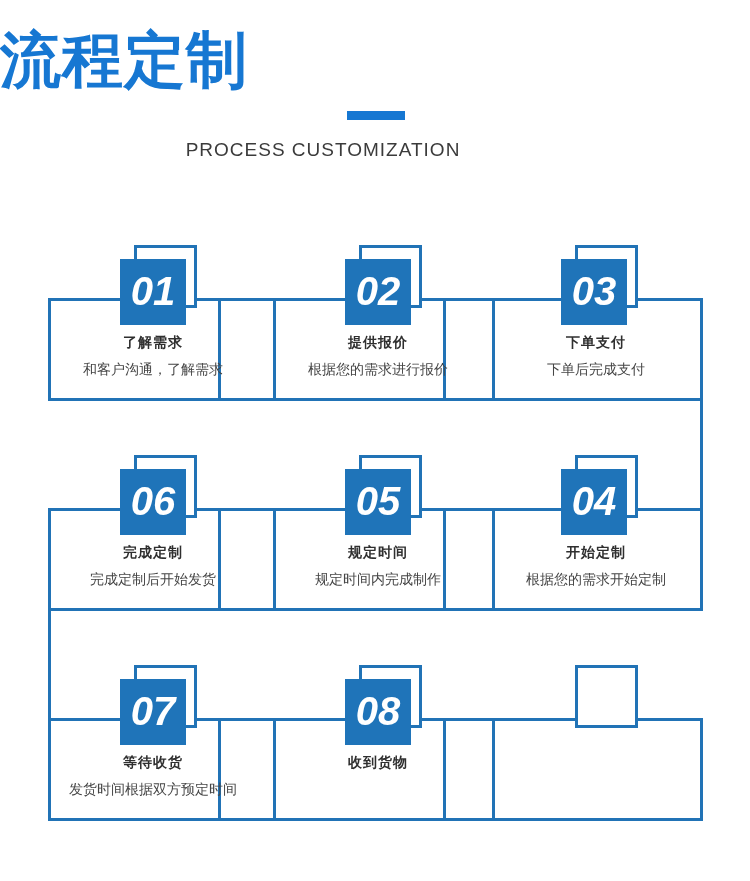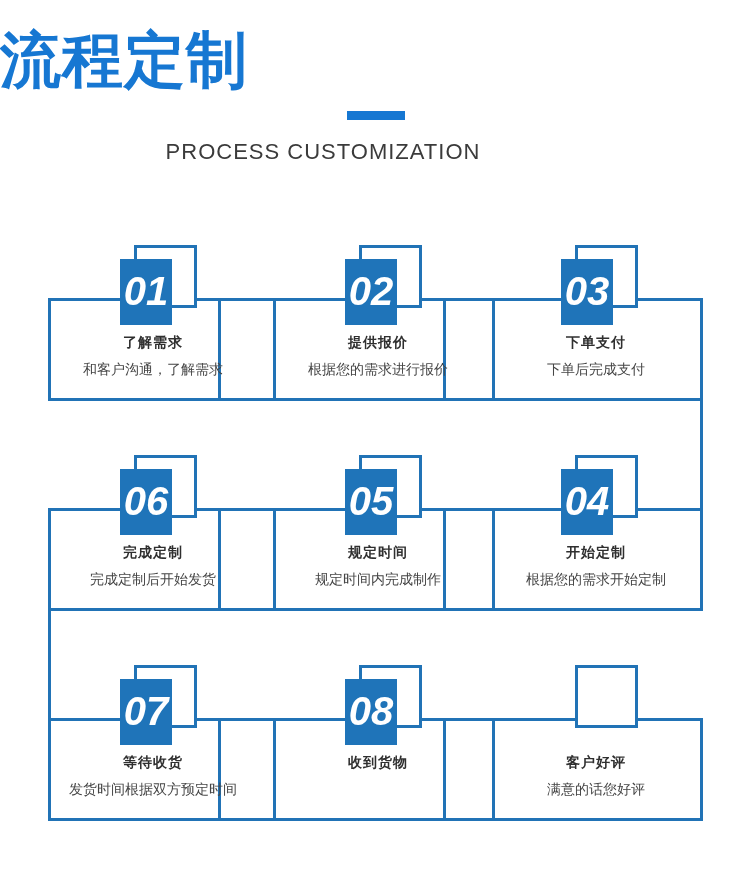--- a/index.html
+++ b/index.html
@@ -24,21 +24,21 @@
     font-size:61px;font-weight:bold;color:var(--accent);
     letter-spacing:1px;
   }
   .title-bar{
     position:absolute;top:111px;left:347px;
     width:58px;height:9px;background:var(--accent);
   }
   .page-subtitle{
     position:absolute;top:139px;left:0;width:646px;
     text-align:center;
-    font-size:22px;font-weight:400;color:#3b3b3b;
+    font-size:19px;font-weight:400;color:#3b3b3b;
     letter-spacing:1px;
   }
   
   .flow{position:absolute;top:0;left:0;width:750px;height:881px;}
   .prow{
     position:absolute;left:48px;width:655px;height:103px;
     border:3px solid var(--line);background:#ffffff;
   }
   .prow.r1{top:298px;}
   .prow.r2{top:508px;}
@@ -54,21 +54,21 @@
   .conn-left{left:48px;top:609px;}
   
   .badge{position:absolute;width:81px;height:81px;}
   .badge.c1{left:120px;} .badge.c2{left:345px;} .badge.c3{left:561px;}
   .badge.r1{top:245px;} .badge.r2{top:455px;} .badge.r3{top:665px;}
   .ghost{
     position:absolute;left:14px;top:0;width:63px;height:63px;
     background:#ffffff;border:3px solid var(--line);
   }
   .numsq{
-    position:absolute;left:0;top:14px;width:52px;height:66px;
+    position:absolute;left:0;top:14px;width:66px;height:66px;
     background:var(--square);
     color:#ffffff;font-size:40px;font-weight:bold;font-style:italic;
     text-align:center;line-height:64px;
   }
   
   .steptext{
     position:absolute;width:220px;text-align:center;
   }
   .steptext.c1{left:43px;} .steptext.c2{left:268px;} .steptext.c3{left:486px;}
   .steptext.r1{top:330px;} .steptext.r2{top:540px;} .steptext.r3{top:750px;}
@@ -175,18 +175,14 @@
     <div class="d">发货时间根据双方预定时间</div>
   </div>
 
   <div class="steptext r2 c3">
     <div class="t">开始定制</div>
     <div class="d">根据您的需求开始定制</div>
   </div>
   <div class="steptext r3 c2">
     <div class="t">收到货物</div>
   </div>
-  <div class="steptext r3 c3">
-    <div class="t">客户好评</div>
-    <div class="d">满意的话您好评</div>
-  </div>
 
 </div>
 
 </body></html>

